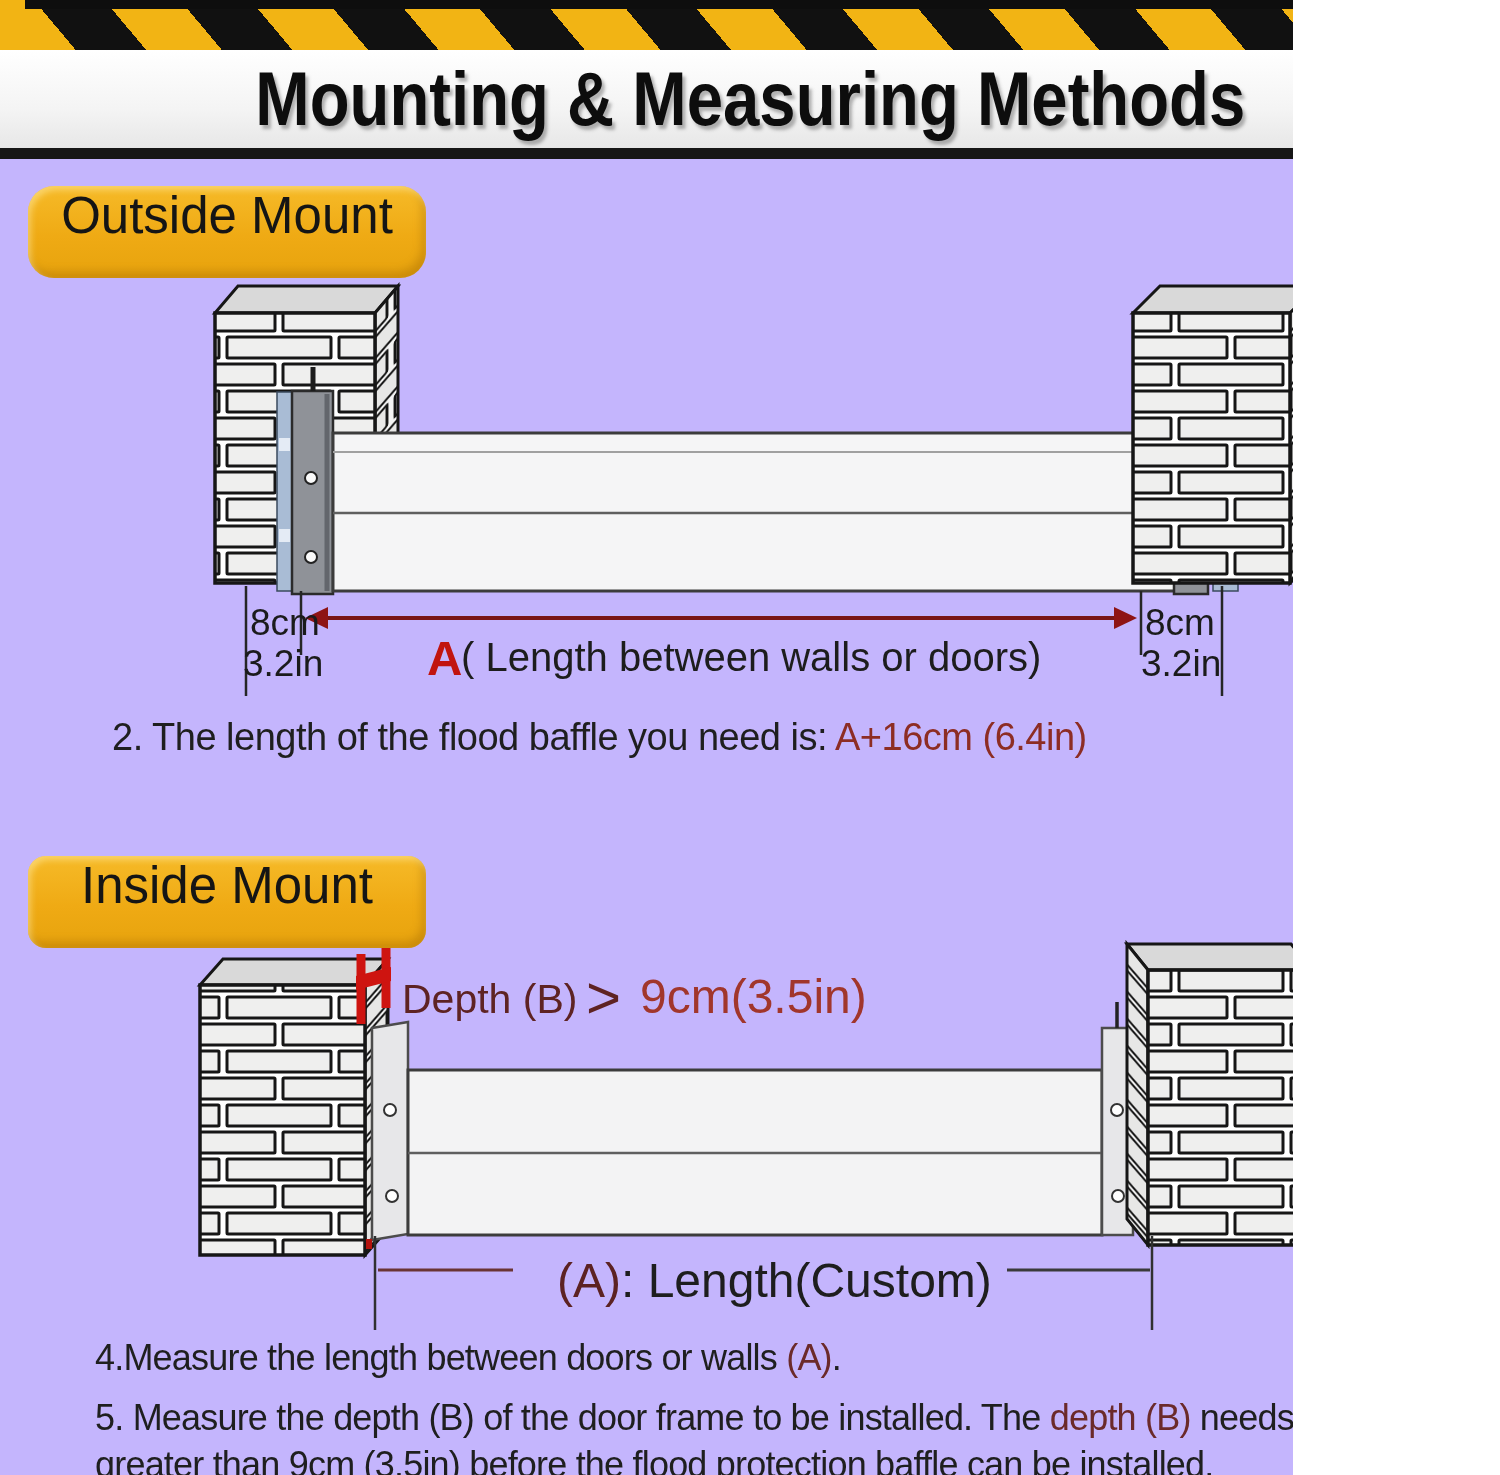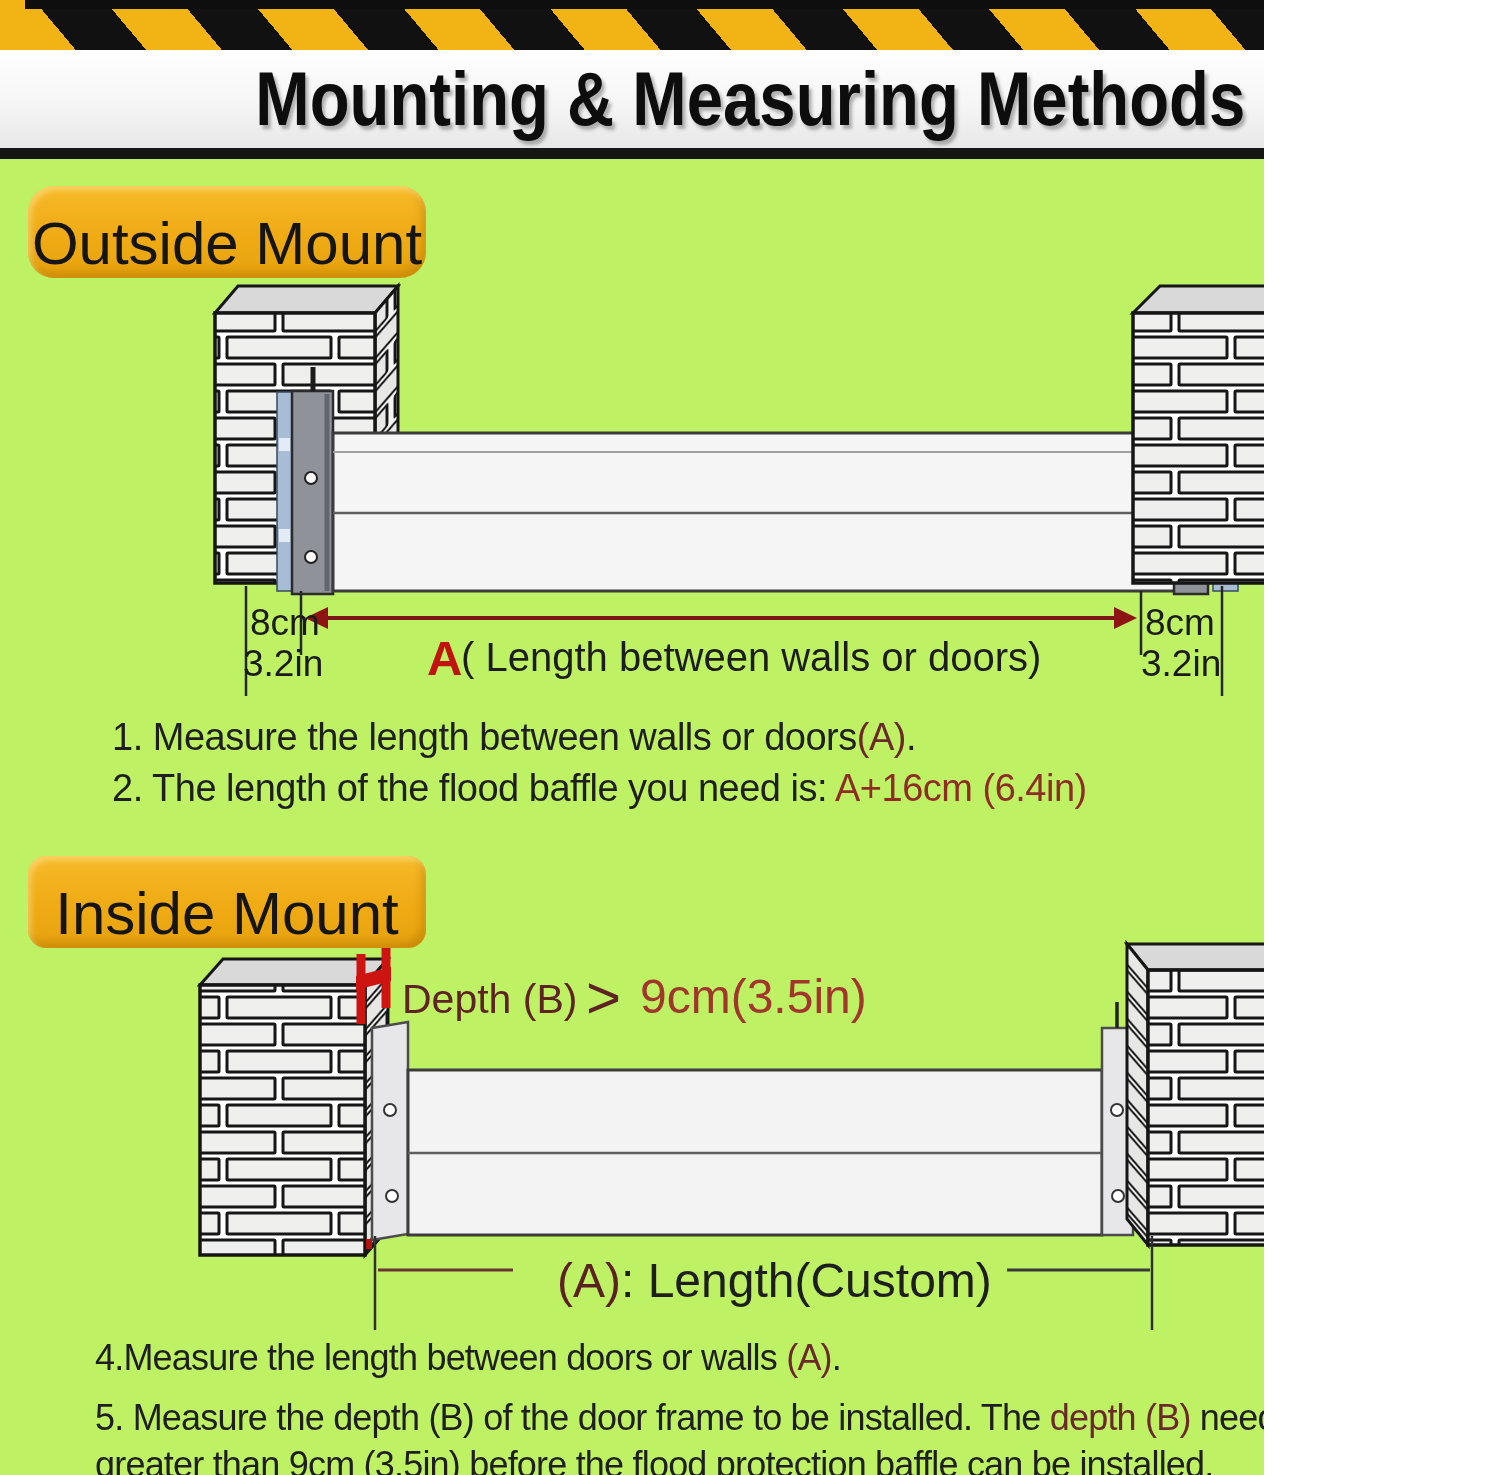--- a/index.html
+++ b/index.html
@@ -1,18 +1,18 @@
 <!DOCTYPE html>
 <html><head>
 <meta charset="utf-8">
 <style>
   html,body{margin:0;padding:0;background:#ffffff;}
   .page{
-    position:relative;width:1264px;height:1475px;background:#bef264;
-    overflow:hidden;font-family:"Liberation Sans", sans-serif;color:#1f1f1f;
+    position:relative;width:1264px;height:1475px;background:#c4b5fd;
+    overflow:hidden;font-family:"Liberation Sans", sans-serif;color:#1f1f1f;padding-left:29px;
   }
   
   .hazard{
     position:absolute;left:0;top:0;width:1500px;height:50px;
     background:repeating-linear-gradient(50deg,#f2b414 0 58px,#111111 58px 112px);
   }
   .topbar{position:absolute;left:25px;top:0;width:1383px;height:9px;background:#0e0e0e;}
   .titleband{
     position:absolute;left:0;top:50px;width:1500px;height:98px;
     background:linear-gradient(180deg,#ffffff 0%,#f4f4f4 60%,#e7e7e7 100%);
@@ -23,22 +23,22 @@
     transform:scaleY(1.18) scaleX(1.02);
     text-shadow:3px 3px 3px rgba(90,90,90,.45);
     white-space:nowrap;
   }
   .blackbar{position:absolute;left:0;top:148px;width:1500px;height:11px;background:#161616;}
   
   .pill{
     position:absolute;left:28px;width:398px;height:92px;border-radius:26px;
     background:linear-gradient(180deg,#f6ba28 0%,#efaa14 55%,#e7a30d 100%);
     box-shadow:inset 3px 4px 6px rgba(255,235,160,.55), inset -4px -6px 9px rgba(150,95,0,.35);
-    display:flex;align-items:flex-end;justify-content:center;
-    font-size:60px;color:#151515;
+    display:flex;align-items:flex-start;justify-content:center;
+    font-size:51px;color:#151515;
   }
   .pill.outside{top:186px;}
   .pill.inside{top:856px;border-radius:18px;}
   
   .diag{position:absolute;left:0;}
   .diag.outside{top:280px;}
   .diag.inside{top:940px;}
   svg text{font-family:"Liberation Sans", sans-serif;}
   
   .steps{position:absolute;line-height:51px;}
@@ -133,21 +133,20 @@
       <text x="250" y="355" font-size="37" fill="#1b1b1b">8cm</text>
       <text x="243" y="396" font-size="37" fill="#1b1b1b">3.2in</text>
       <text x="1145" y="355" font-size="37" fill="#1b1b1b">8cm</text>
       <text x="1141" y="396" font-size="37" fill="#1b1b1b">3.2in</text>
       <text x="427" y="395" font-size="49" font-weight="bold" fill="#c1140f">A</text>
       <text x="461" y="391" font-size="40" fill="#1d1d1d">( Length between walls or doors)</text>
     </g>
   </svg>
 
   <div class="steps outside">
-    <p><span>1. Measure the length between walls or doors</span><span class="hl-maroon">(A)</span><span>.</span></p>
     <p><span>2. The length of the flood baffle you need is: </span><span class="hl-red">A+16cm (6.4in)</span><span></span></p>
   </div>
 
   <div class="pill inside">
     <span>Inside Mount</span>
   </div>
 
   <svg class="diag inside" width="1500" height="395" viewBox="0 0 1500 395">
     <defs>
       <pattern id="bk2" width="112" height="54" patternUnits="userSpaceOnUse">

